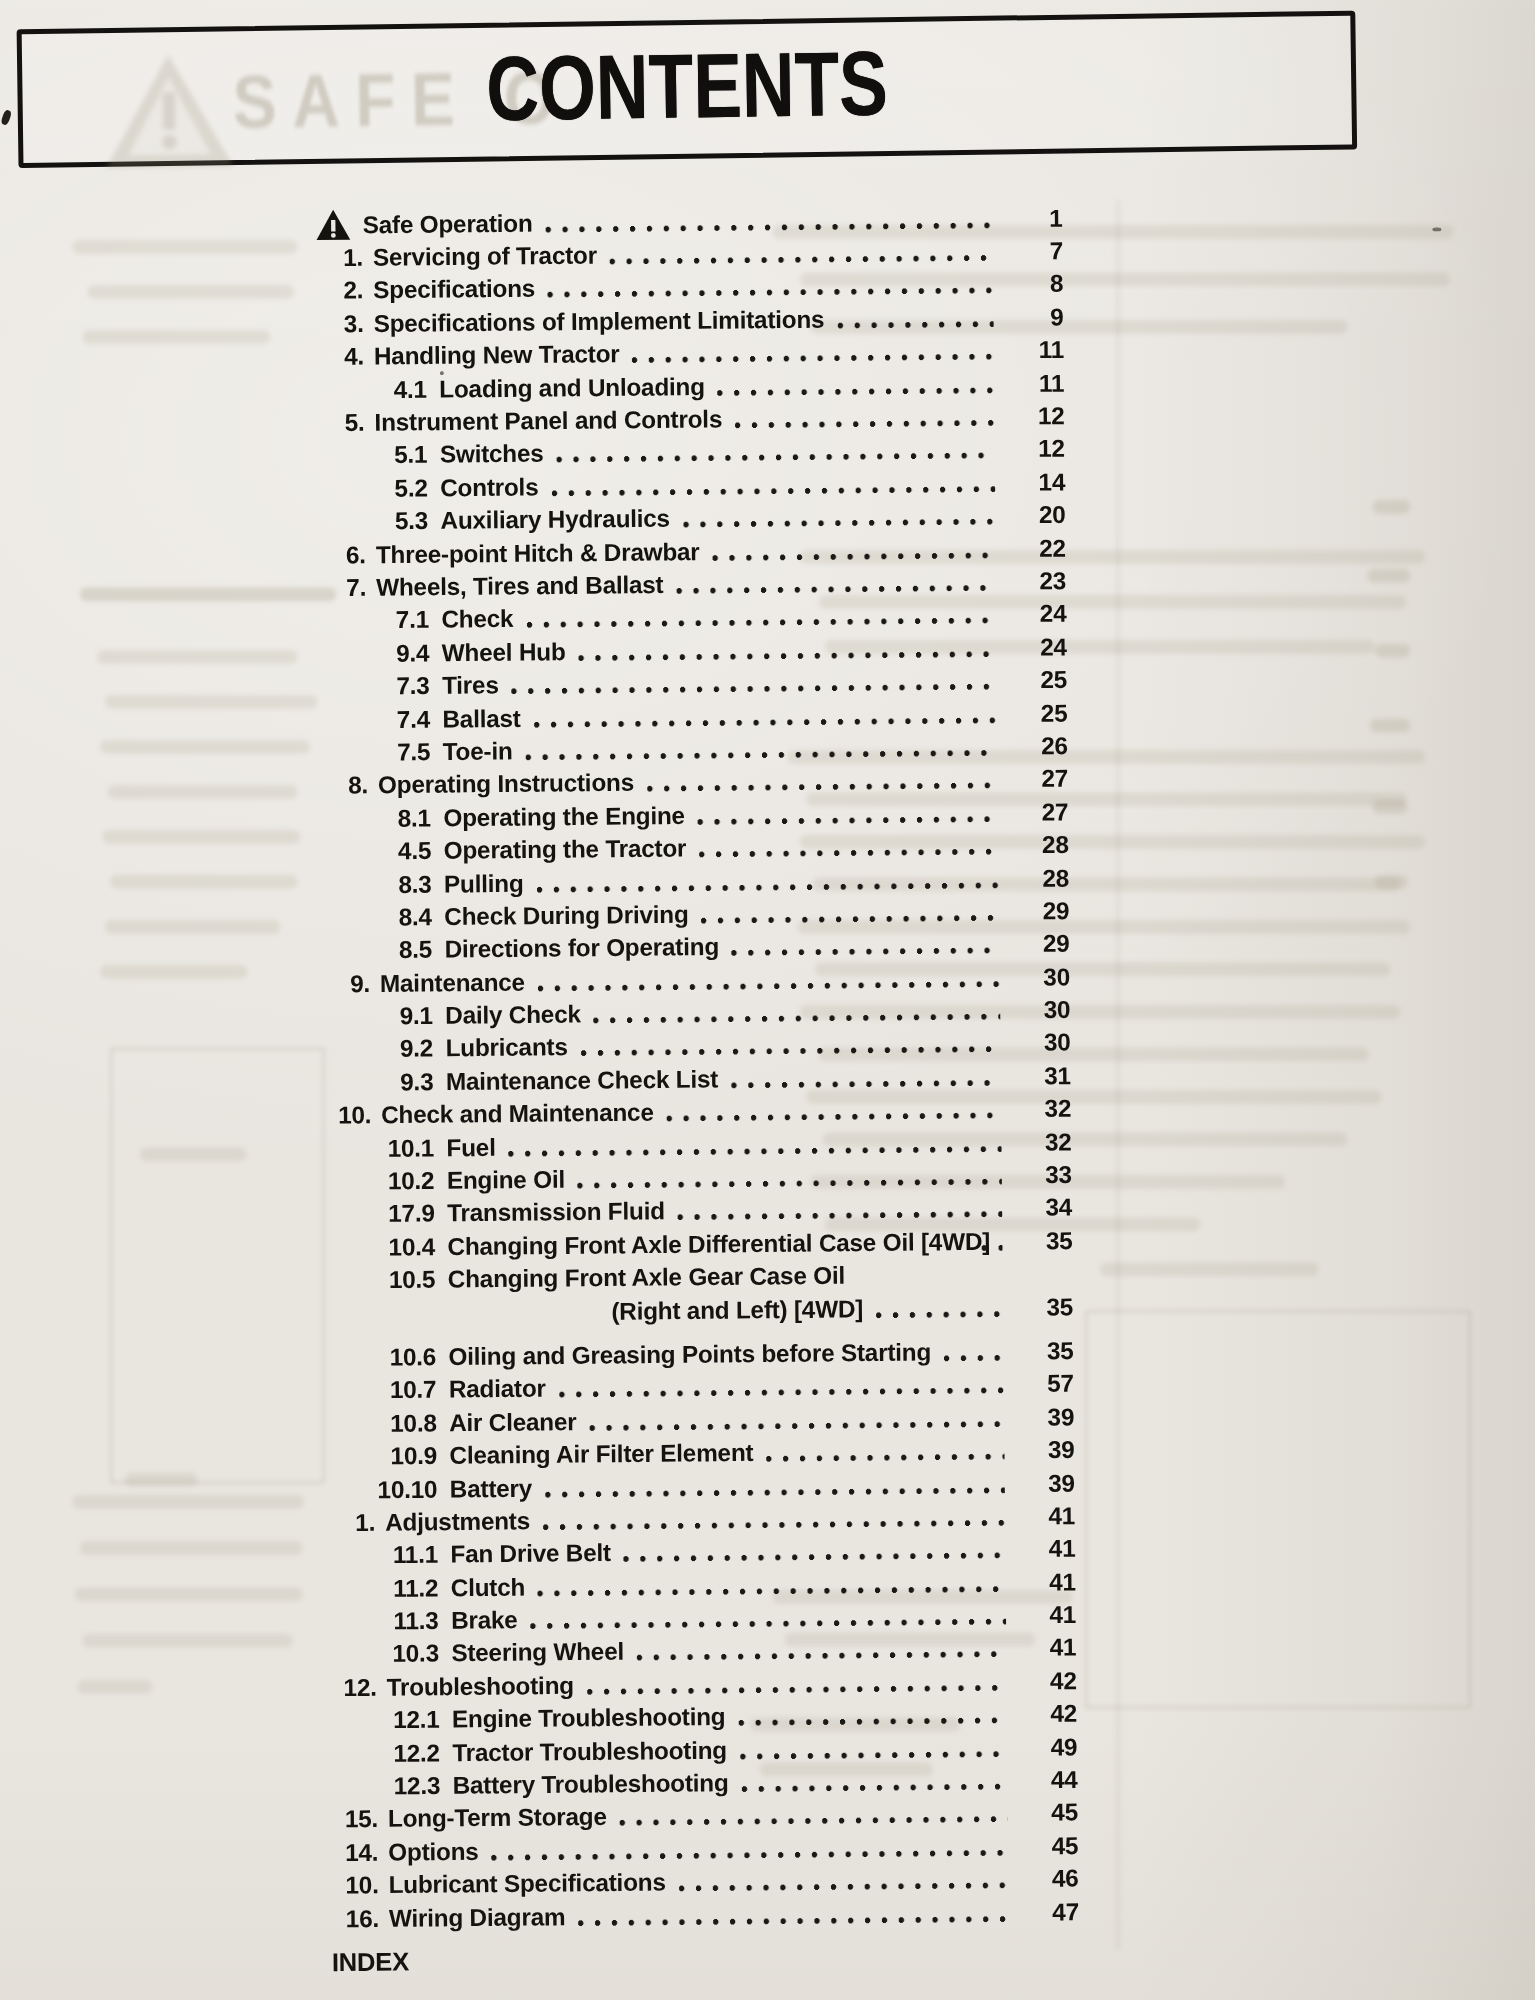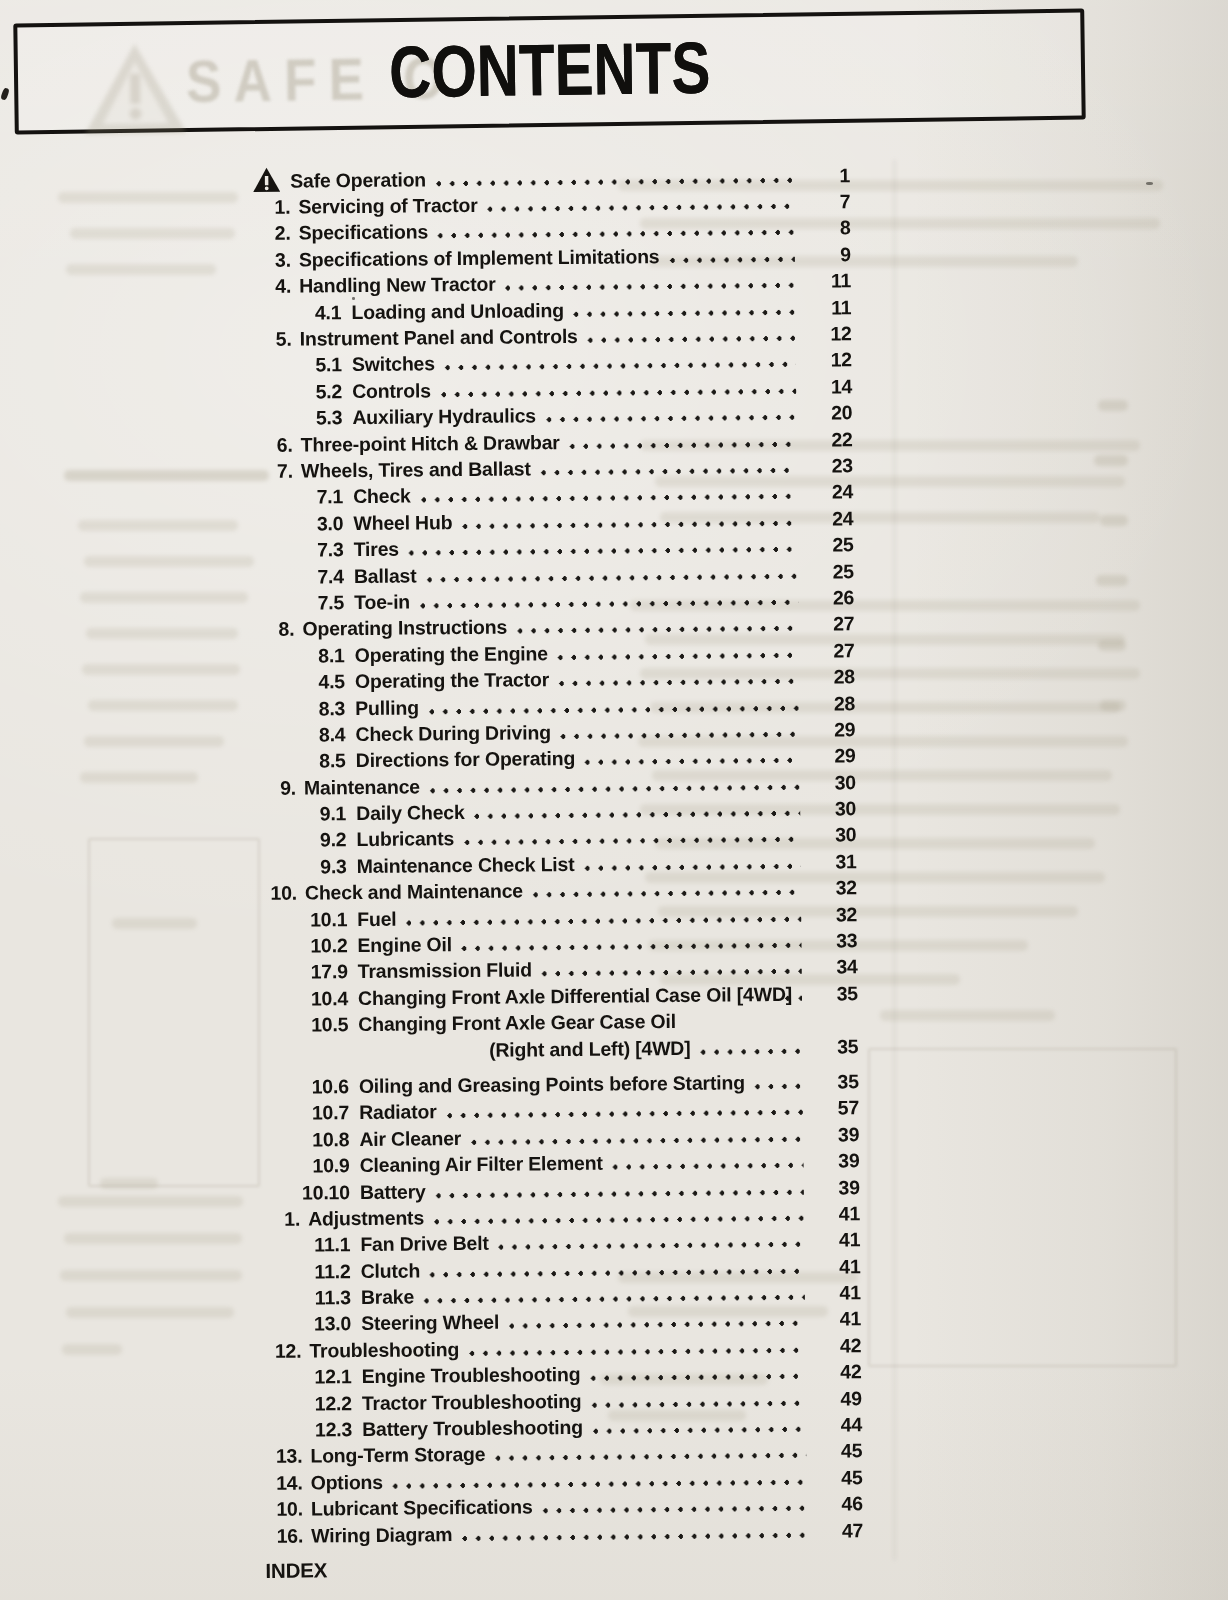--- a/index.html
+++ b/index.html
@@ -230,21 +230,21 @@
   </div>
     <div class="row sub">
 
     <span class="num">7.1</span>
     <span class="label">Check</span>
     <span class="dots"></span>
     <span class="page">24</span>
   </div>
     <div class="row sub">
 
-    <span class="num">3.0</span>
+    <span class="num">9.4</span>
     <span class="label">Wheel Hub</span>
     <span class="dots"></span>
     <span class="page">24</span>
   </div>
     <div class="row sub">
 
     <span class="num">7.3</span>
     <span class="label">Tires</span>
     <span class="dots"></span>
     <span class="page">25</span>
@@ -438,21 +438,21 @@
   </div>
     <div class="row sub">
 
     <span class="num">11.3</span>
     <span class="label">Brake</span>
     <span class="dots"></span>
     <span class="page">41</span>
   </div>
     <div class="row sub">
 
-    <span class="num">13.0</span>
+    <span class="num">10.3</span>
     <span class="label">Steering Wheel</span>
     <span class="dots"></span>
     <span class="page">41</span>
   </div>
     <div class="row">
 
     <span class="num">12.</span>
     <span class="label">Troubleshooting</span>
     <span class="dots"></span>
     <span class="page">42</span>
@@ -473,21 +473,21 @@
   </div>
     <div class="row sub">
 
     <span class="num">12.3</span>
     <span class="label">Battery Troubleshooting</span>
     <span class="dots"></span>
     <span class="page">44</span>
   </div>
     <div class="row">
 
-    <span class="num">13.</span>
+    <span class="num">15.</span>
     <span class="label">Long-Term Storage</span>
     <span class="dots"></span>
     <span class="page">45</span>
   </div>
     <div class="row">
 
     <span class="num">14.</span>
     <span class="label">Options</span>
     <span class="dots"></span>
     <span class="page">45</span>

